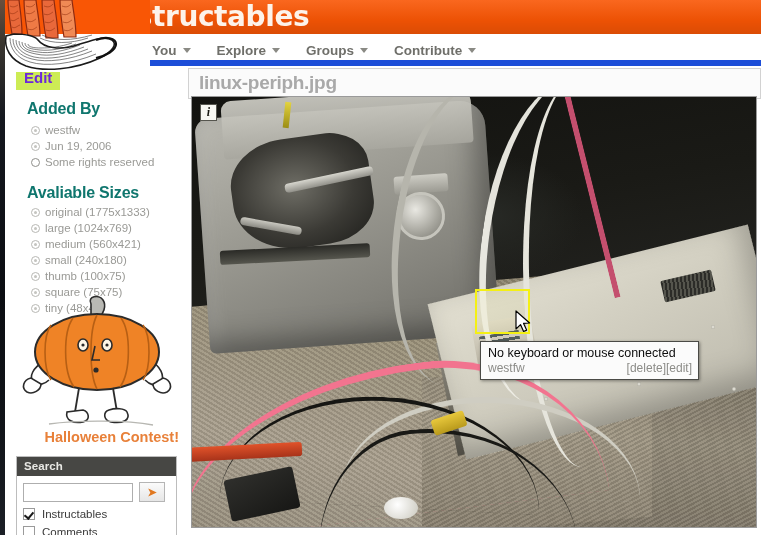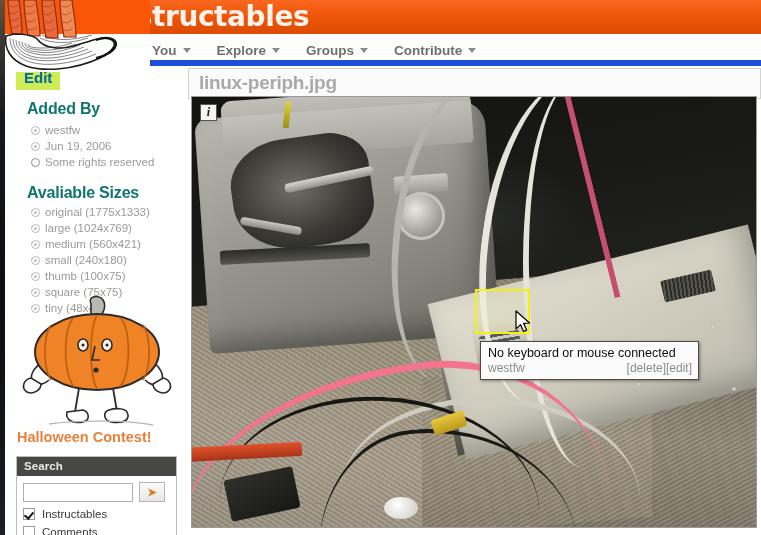--- a/index.html
+++ b/index.html
@@ -87,21 +87,21 @@
   
   .sidebar {
     position: absolute; left: 5px; top: 66px;
     width: 180px; height: 469px;
     background: #ffffff;
     overflow: hidden;
   }
   .edit-btn {
     position: absolute; left: 11px; top: 1px;
     background: #cdec55;
-    color: #0369a1;
+    color: #6d28d9;
     font-size: 15px; font-weight: bold;
     padding: 2px 8px 3px 8px;
     border: none;
     font-family: "Liberation Sans", sans-serif;
     cursor: pointer;
     line-height: 18px;
   }
   .side-h {
     position: absolute; left: 22px;
     font-size: 16px; font-weight: bold;
@@ -155,21 +155,21 @@
   
   .pumpkin-ad {
     position: absolute; left: 12px; top: 228px;
     width: 160px; height: 160px;
     cursor: pointer;
   }
   .pumpkin-ad svg { display: block; }
   .contest-label {
     position: absolute; left: 12px; top: 363px;
     width: 162px;
-    text-align: left;
+    text-align: right;
     font-size: 14.5px; font-weight: bold;
     color: #e8813a;
     cursor: pointer;
   }
 
   
   .search-panel {
     position: absolute; left: 11px; top: 390px;
     width: 161px;
     border: 1px solid #bdbdbd;

